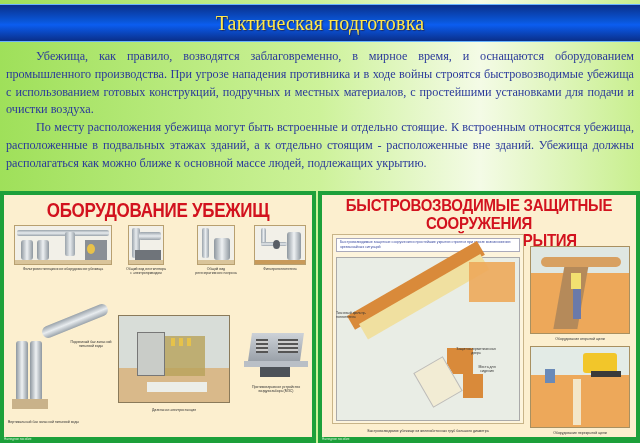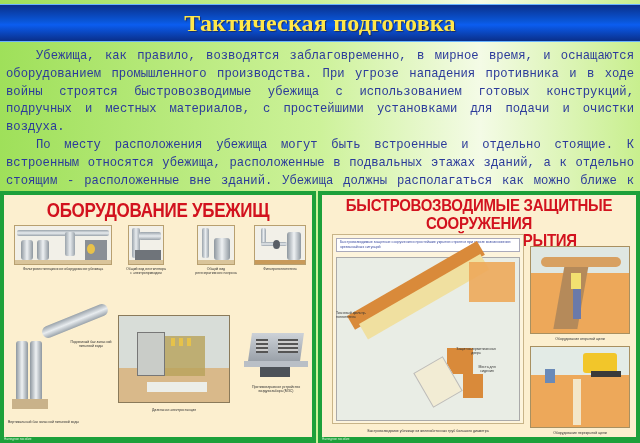--- a/index.html
+++ b/index.html
@@ -10,30 +10,30 @@
       position: relative;
     }
     .title-bar {
       position: absolute; left: 0; top: 4px; width: 640px; height: 38px;
       background: linear-gradient(180deg, #0a2f8a 0%, #0a56d8 45%, #0b5df0 55%, #0a2f8a 100%);
       display: flex; align-items: center; justify-content: center;
       border-top: 1px solid #6ab3ff; border-bottom: 1px solid #6ab3ff;
     }
     .title-bar h1 {
       font-family: "Liberation Serif", serif;
-      font-weight: bold; font-size: 24px; color: #ffe84a;
+      font-weight: normal; font-size: 20px; color: #ffe84a;
       text-shadow: 1px 1px 1px #1a2a66;
       letter-spacing: 0.2px;
     }
     .text-block {
       position: absolute; left: 6px; top: 48px; width: 628px;
       font-size: 12.2px; line-height: 17.8px; color: #2b3a9a;
       text-align: justify;
     }
-    .text-block p { text-indent: 30px; font-family: Liberation Mono, monospace; }
+    .text-block p { text-indent: 30px; }
     .panel {
       position: absolute; top: 191px; height: 252px;
       background: #fcefcf;
       border: 4px solid #1da03a;
       border-bottom-width: 6px;
     }
     .panel.left { left: 0; width: 316px; }
     .panel.right { left: 318px; width: 322px; }
     .panel-title {
       text-align: center; color: #d2121e; font-family: "Liberation Sans", sans-serif;

